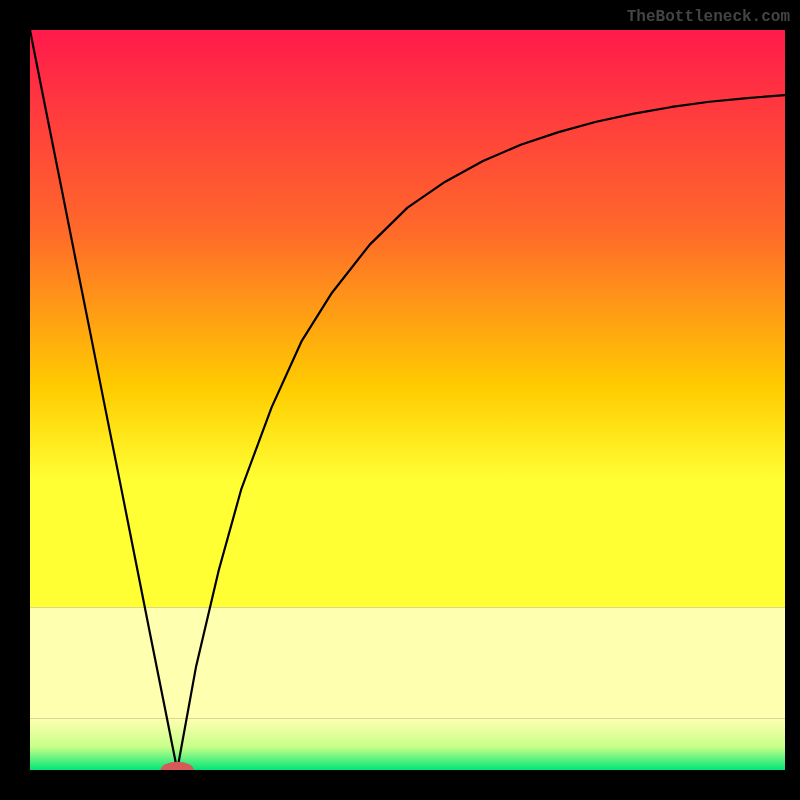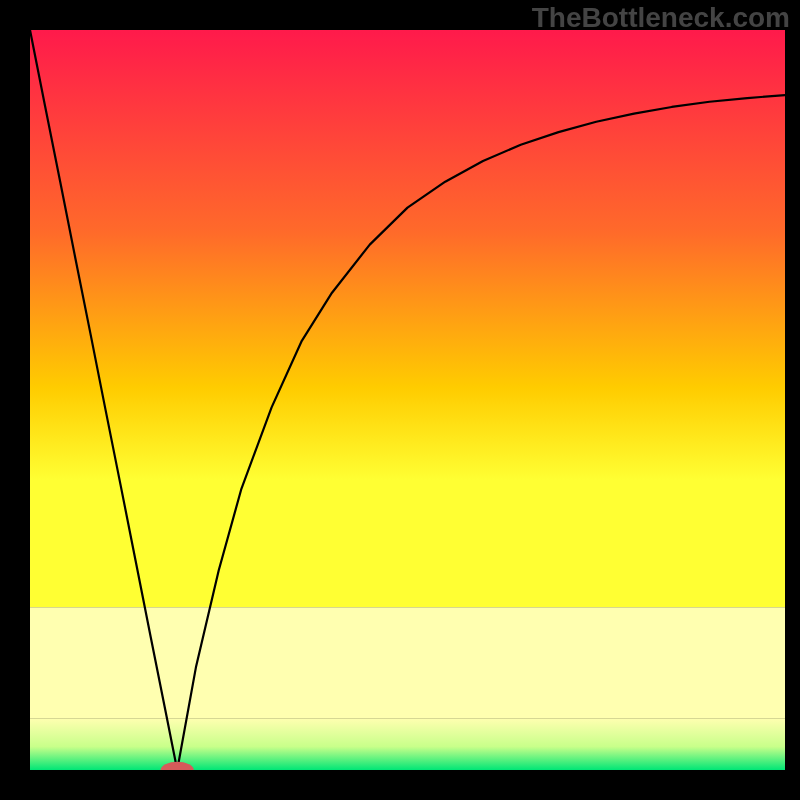--- a/index.html
+++ b/index.html
@@ -11,27 +11,28 @@
     overflow: hidden;
     font-family: Arial, Helvetica, sans-serif;
   }
   .frame {
     position: relative;
     width: 800px;
     height: 800px;
   }
   .watermark {
     position: absolute;
-    top: 2px;
+    top: 8px;
     right: 10px;
     color: #444;
-    font-size: 28px;
+    font-size: 16px;
     font-weight: bold;
     z-index: 10;
     user-select: none;
+    font-family: Liberation Mono, monospace;
   }
   .plot-area {
     position: absolute;
     left: 30px;
     top: 30px;
     width: 755px;
     height: 740px;
     overflow: hidden;
   }
   .plot-svg {

